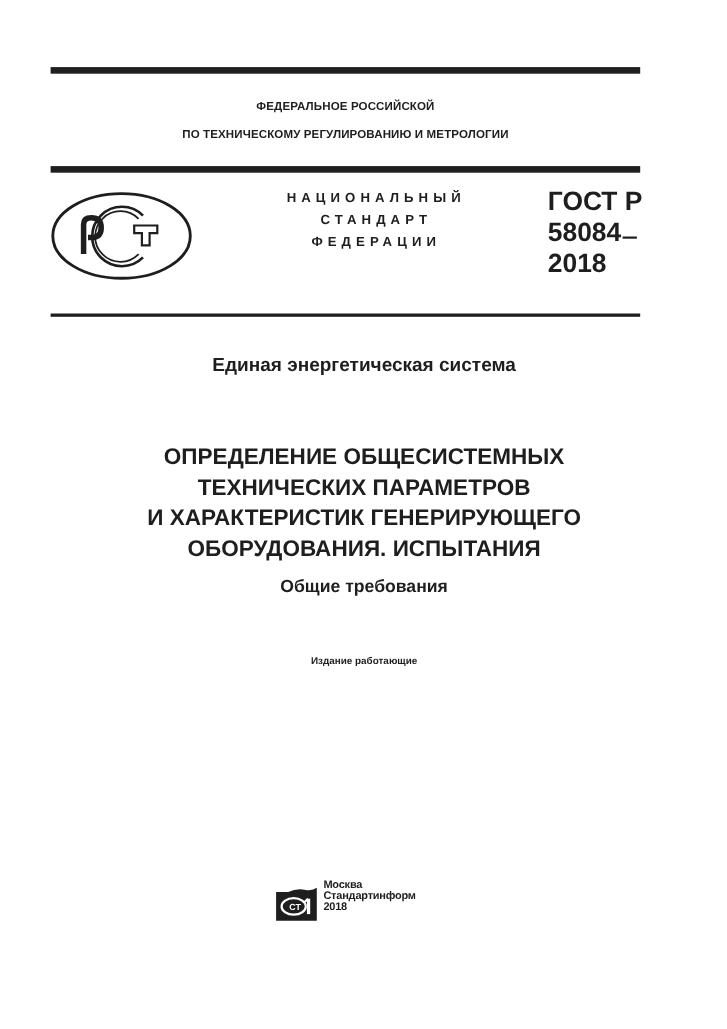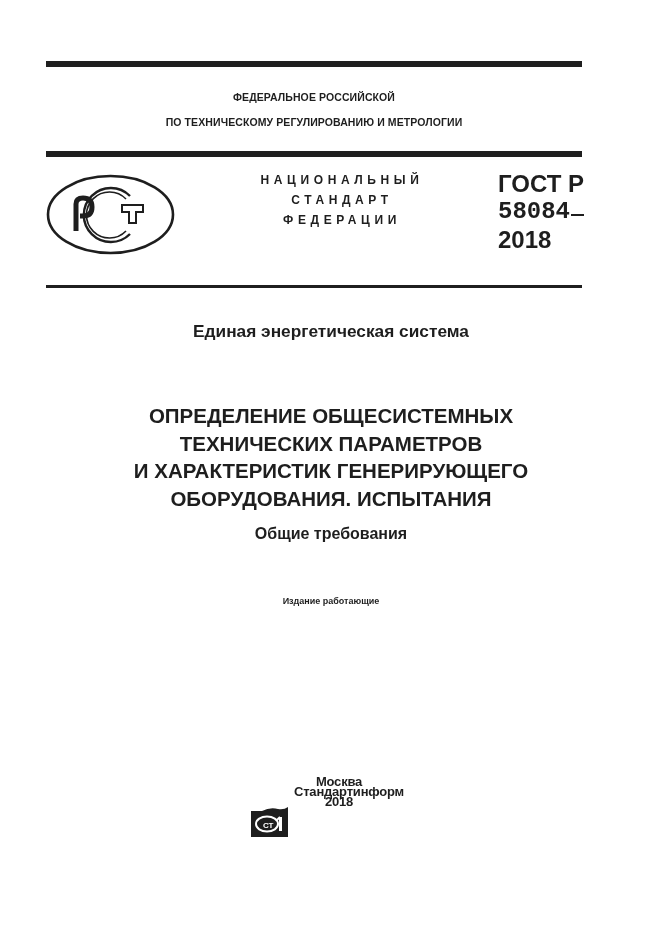--- a/index.html
+++ b/index.html
@@ -52,21 +52,21 @@
     }
     .national div { padding-left: 4px; }
     .gost {
       position: absolute;
       left: 498px;
       top: 170px;
       font-weight: bold;
       font-size: 24px;
       line-height: 28px;
     }
-    .gost .num-line { position: relative; font-family: Liberation Mono, monospace; }
+    .gost .num-line { position: relative; }
     .gost .dash {
       display: inline-block;
       width: 13px;
       height: 2px;
       background: #1e1e1e;
       vertical-align: 2px;
       margin-left: 1px;
     }
     .center-block {
       position: absolute;
@@ -98,25 +98,25 @@
     .publisher-logo {
       position: absolute;
       left: 250px;
       top: 805px;
       width: 40px;
       height: 34px;
     }
     .publisher-text {
       position: absolute;
       left: 294px;
-      top: 777px;
+      top: 800px;
       width: 90px;
-      text-align: center;
+      text-align: left;
       font-weight: bold;
-      font-size: 13px;
+      font-size: 10px;
       line-height: 10px;
       letter-spacing: -0.2px;
     }
   </style>
 </head>
 <body>
 
 <div>
 
   <div class="rule thick" style="top:61px;"></div>

